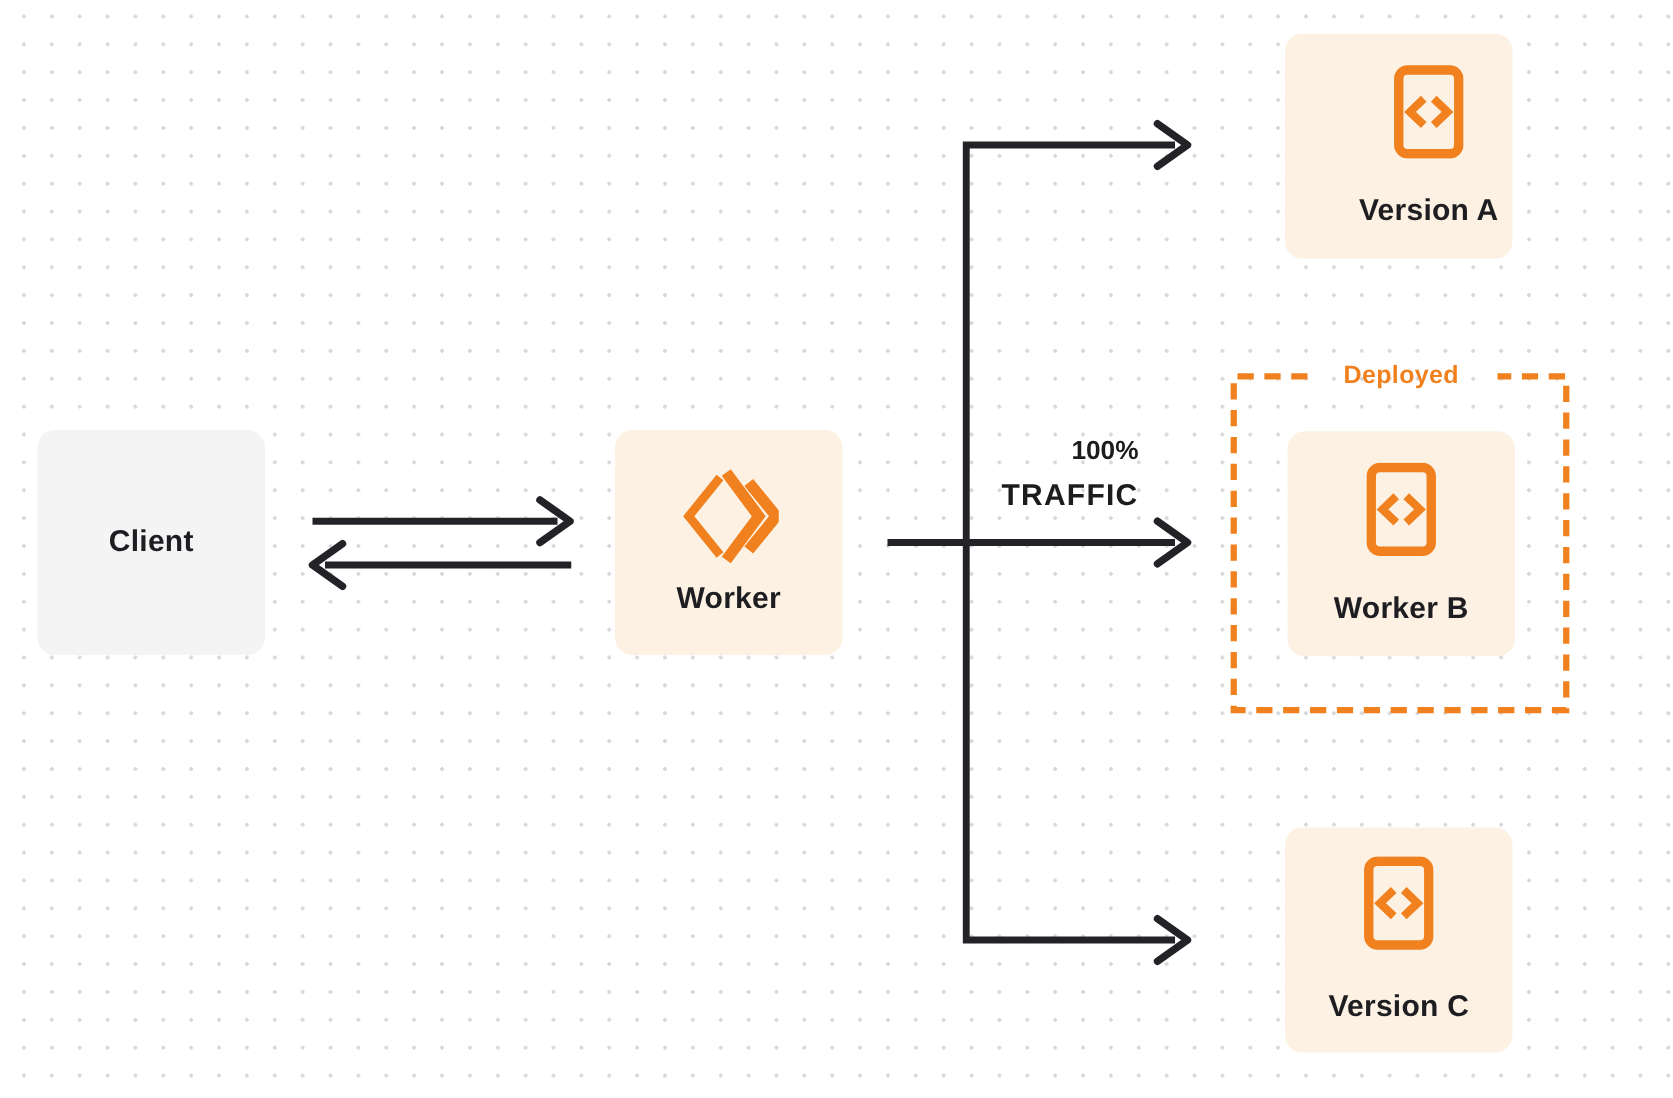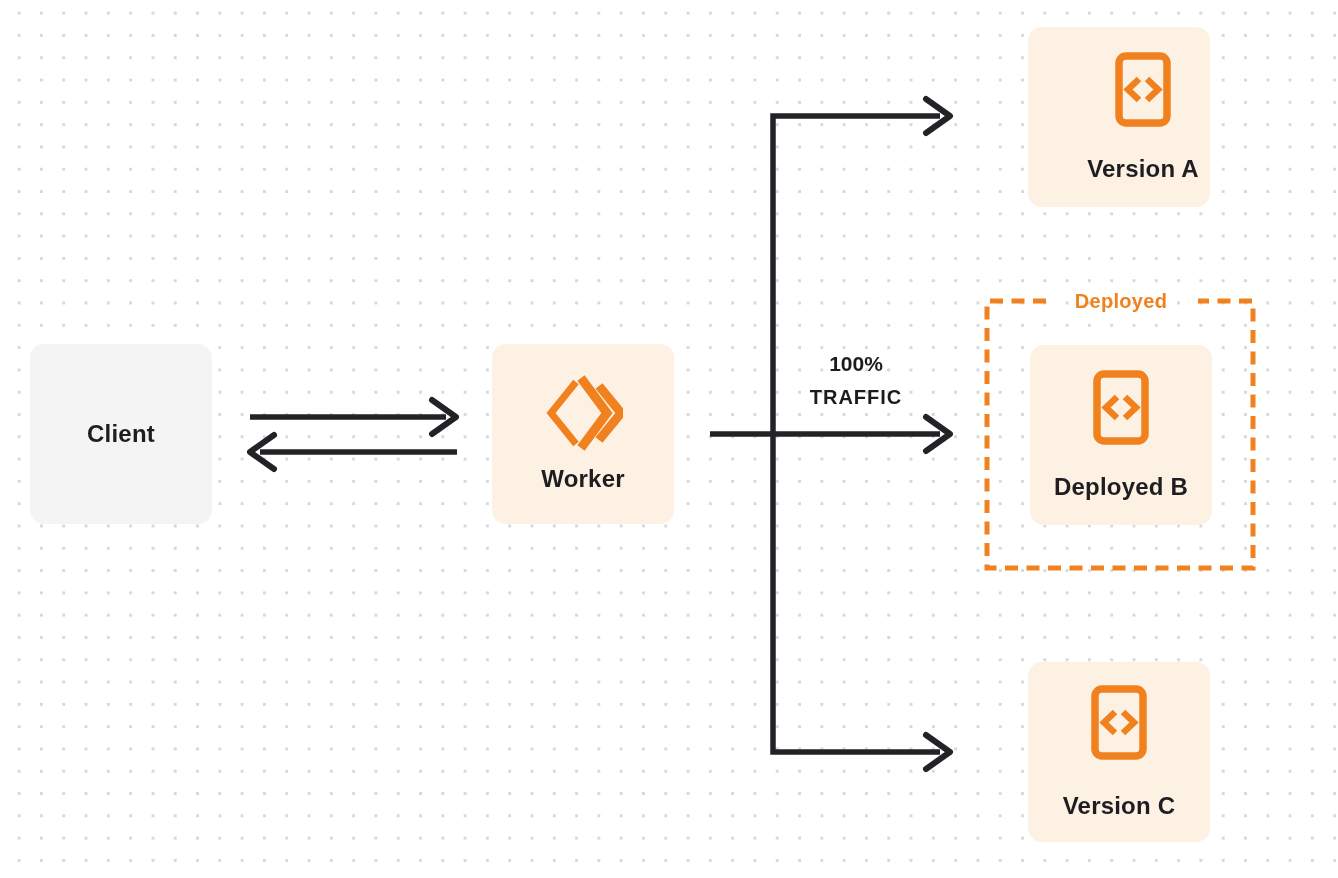--- a/index.html
+++ b/index.html
@@ -59,26 +59,26 @@
     color: #f0811e;
     white-space: nowrap;
     letter-spacing: 0.3px;
   }
 
   .traffic-label {
     position: absolute;
     left: 856px;
     top: 380px;
     transform: translate(-50%, -50%);
-    text-align: center;
+    text-align: right;
     color: #1c1c1f;
     white-space: nowrap;
   }
   .traffic-line1 { font-weight: 700; font-size: 21px; display: block; }
-  .traffic-line2 { font-weight: 700; font-size: 20px; letter-spacing: 1px; display: block; margin-top: 10px; }
+  .traffic-line2 { font-weight: 700; font-size: 24px; letter-spacing: 1px; display: block; margin-top: 10px; }
 </style>
 </head>
 <body>
 
 <div class="canvas">
 
   <svg class="conn-layer" viewBox="0 0 1338 878">
     <g fill="none" stroke="#232327" stroke-width="5.5">
 
       <line x1="250" y1="417" x2="446" y2="417"></line>
@@ -125,21 +125,21 @@
   </div>
 
   <div class="node node-warm node-version-b">
     <svg class="icon" width="56" height="75" viewBox="0 0 56 75">
       <rect x="4" y="4" width="48" height="67" rx="7" fill="none" stroke="#f0811e" stroke-width="7.5"></rect>
       <g fill="none" stroke="#f0811e" stroke-width="6.5" stroke-linecap="butt" stroke-linejoin="miter">
         <polyline points="24,27 13,37.5 24,48"></polyline>
         <polyline points="32,27 43,37.5 32,48"></polyline>
       </g>
     </svg>
-    <span>Deployed B</span>
+    <span>Worker B</span>
   </div>
 
   <div class="node node-warm node-version-c">
     <svg class="icon" width="56" height="75" viewBox="0 0 56 75">
       <rect x="4" y="4" width="48" height="67" rx="7" fill="none" stroke="#f0811e" stroke-width="7.5"></rect>
       <g fill="none" stroke="#f0811e" stroke-width="6.5" stroke-linecap="butt" stroke-linejoin="miter">
         <polyline points="24,27 13,37.5 24,48"></polyline>
         <polyline points="32,27 43,37.5 32,48"></polyline>
       </g>
     </svg>

